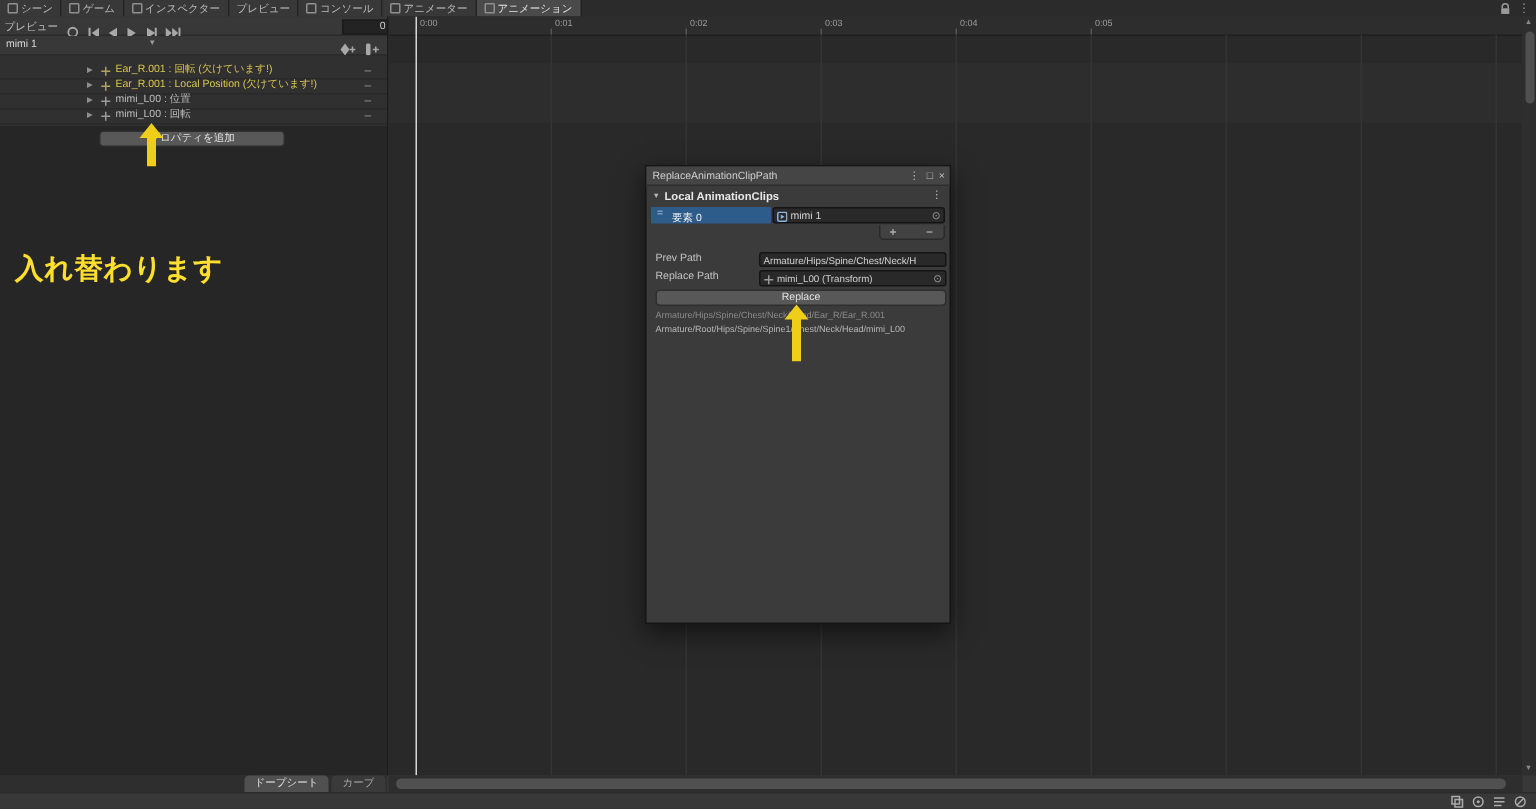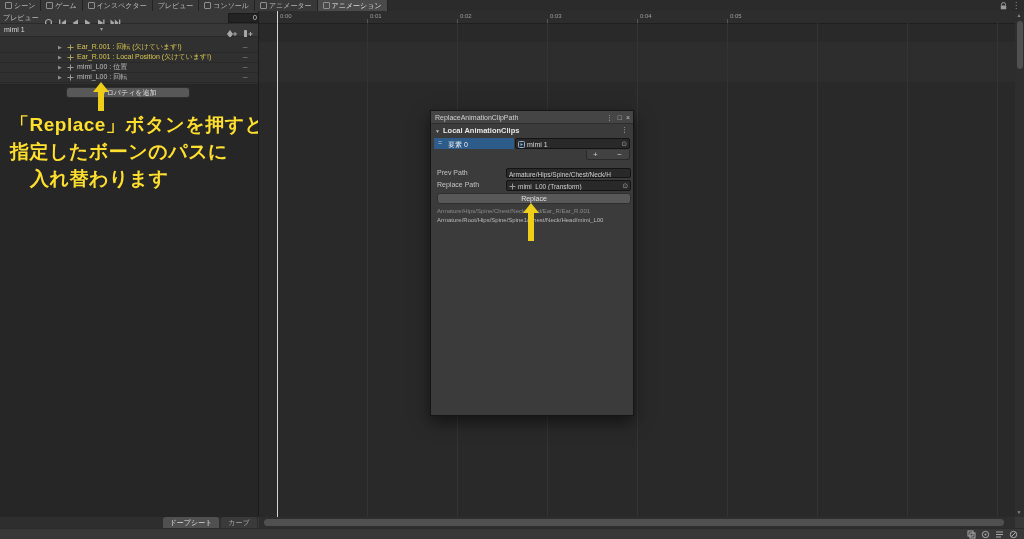--- a/index.html
+++ b/index.html
@@ -206,23 +206,21 @@
       <span class="lbl">mimi_L00 : 回転</span>
       <span class="rowmenu">–</span>
     </div>
 
     <div class="abs ubtn" style="left:66px;top:50px;width:124px;height:11px;line-height:10px;">プロパティを追加</div>
 
     <svg class="abs arrow" style="left:92px;top:45px;" width="18" height="29" viewBox="0 0 18 29">
       <path d="M9 0 L17 10 L12 10 L12 29 L6 29 L6 10 L1 10 Z" fill="#efce1a"></path>
     </svg>
 
-    <div class="annot" style="top:75px;">「Replace」ボタンを押すと</div>
-    <div class="annot" style="top:102px;">指定したボーンのパスに</div>
-    <div class="annot" style="top:129px;margin-left:20px;">入れ替わります</div>
+    <div class="annot" style="top:129px;">入れ替わります</div>
   </div>
 
   <div class="abs divider"></div>
 
   <div class="abs timeline">
     <div class="rowband"></div>
     <div class="ruler"></div>
 
     <div class="gline" style="left:18px;"></div>
     <div class="gline" style="left:108px;"></div>

